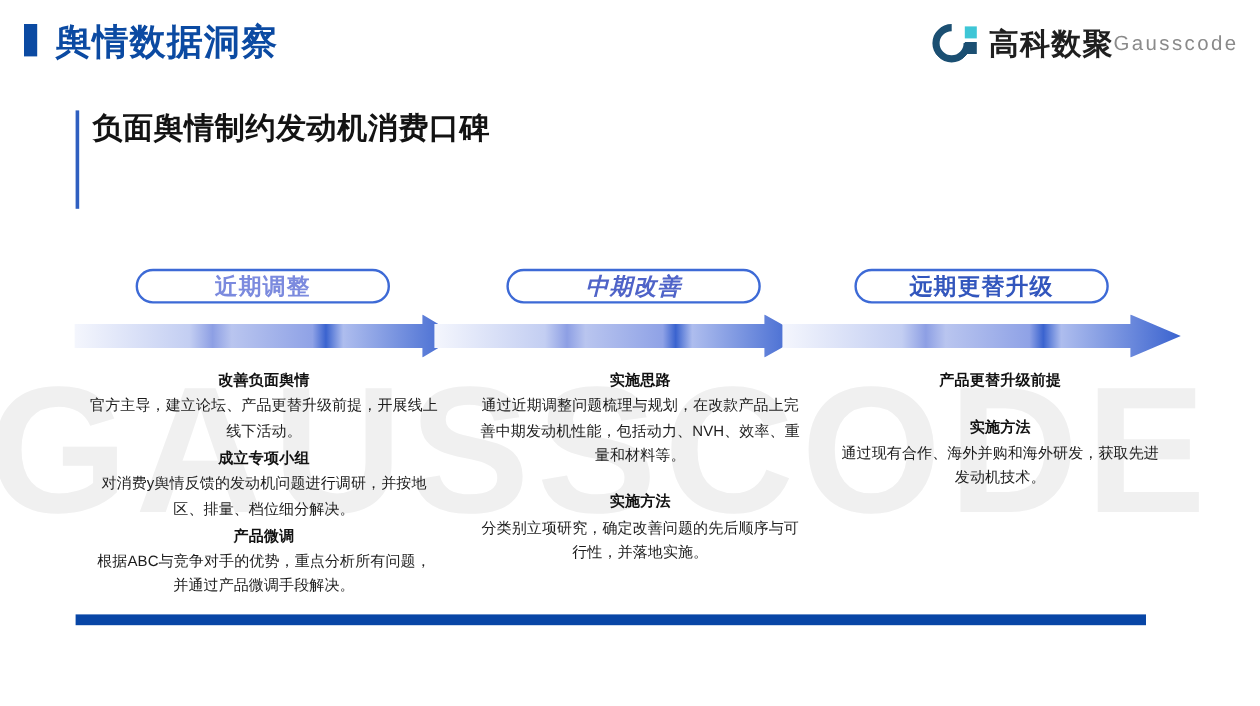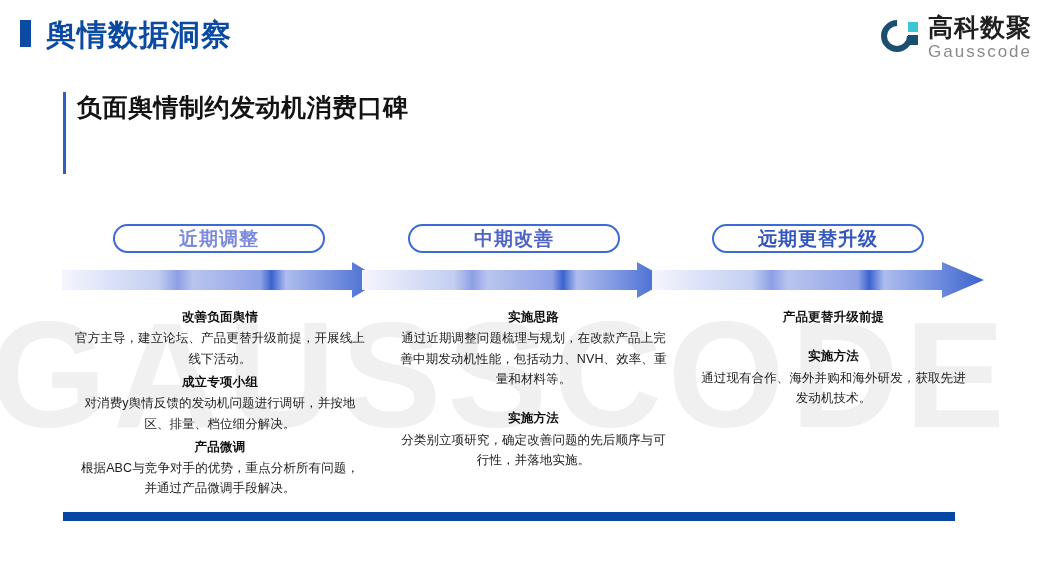--- a/index.html
+++ b/index.html
@@ -40,21 +40,21 @@
   .logo-mark{position:relative;width:38px;height:38px;margin-right:9px;}
   .logo-ring{
     position:absolute;left:0;top:2px;width:32px;height:32px;
     border:6px solid #1b4f72;border-radius:50%;
     border-right-color:transparent;
     transform:rotate(-45deg);
     box-sizing:border-box;
   }
   .logo-sq{position:absolute;right:1px;top:4px;width:10px;height:10px;background:#3ec6d6;}
   .logo-sq2{position:absolute;right:1px;top:17px;width:10px;height:10px;background:#1b4f72;}
-  .logo-text{display:flex;flex-direction:column;line-height:1;}
+  .logo-text{display:flex;flex-direction:row;line-height:1;}
   .logo-cn{font-size:25px;font-weight:bold;color:#1f1f1f;letter-spacing:1px;}
   .logo-en{font-size:17px;color:#8a8a8a;letter-spacing:2px;margin-top:3px;}
 
   
   .lead{position:absolute;left:63px;top:92px;width:920px;z-index:3;}
   .lead-bar{position:absolute;left:0;top:0;width:3px;height:82px;background:#2f5fc0;}
   .lead-title{
     margin-left:14px;font-size:25px;font-weight:bold;color:#131313;
     letter-spacing:0.5px;line-height:1.2;
   }
@@ -66,21 +66,21 @@
   
   .pill{
     position:absolute;height:29px;top:224px;
     border:2px solid #3d6ad6;border-radius:16px;
     background:#ffffff;
     display:flex;align-items:center;justify-content:center;
     font-size:19px;font-weight:bold;letter-spacing:1px;
     z-index:3;box-sizing:border-box;
   }
   .pill-1{left:113px;width:212px;color:#7b8ade;}
-  .pill-2{left:408px;width:212px;color:#4f63c8;}
+  .pill-2{left:422px;width:212px;color:#4f63c8;font-style:italic;}
   .pill-3{left:712px;width:212px;color:#3256bd;justify-content:center;}
 
   
   .band{position:absolute;left:62px;top:262px;width:925px;height:36px;z-index:2;}
   .band svg{display:block;}
 
   
   .cols{position:absolute;left:0;top:308px;width:1050px;z-index:3;}
   .col{position:absolute;top:0;text-align:center;}
   .col-1{left:75px;width:290px;}

